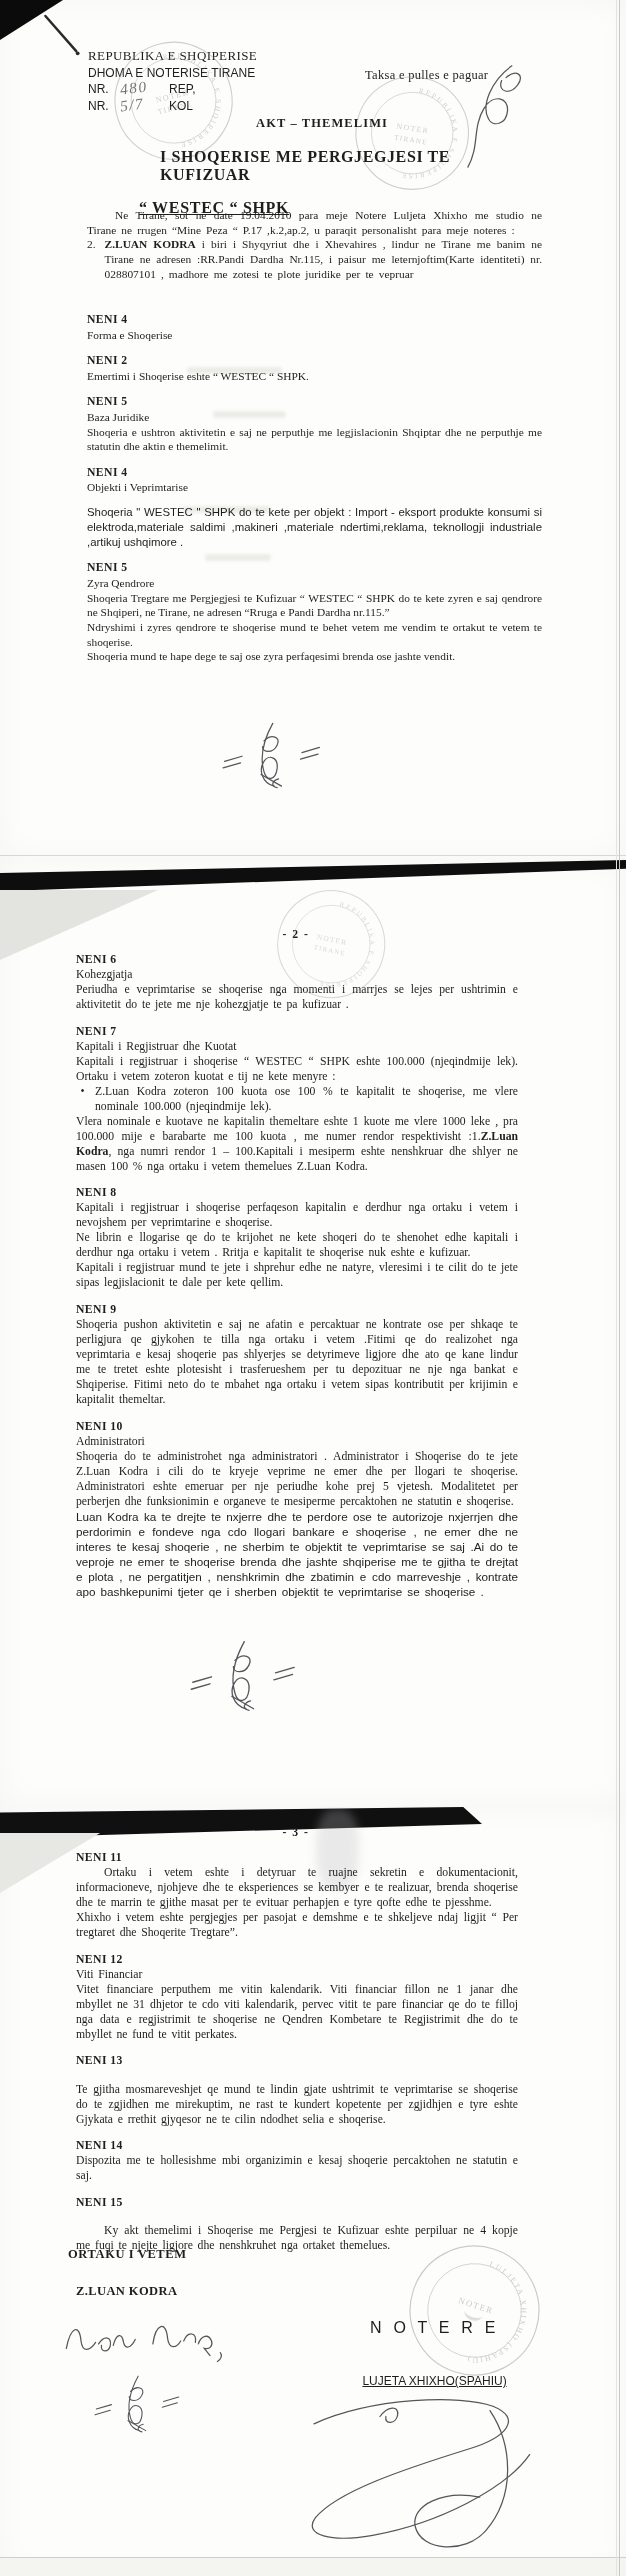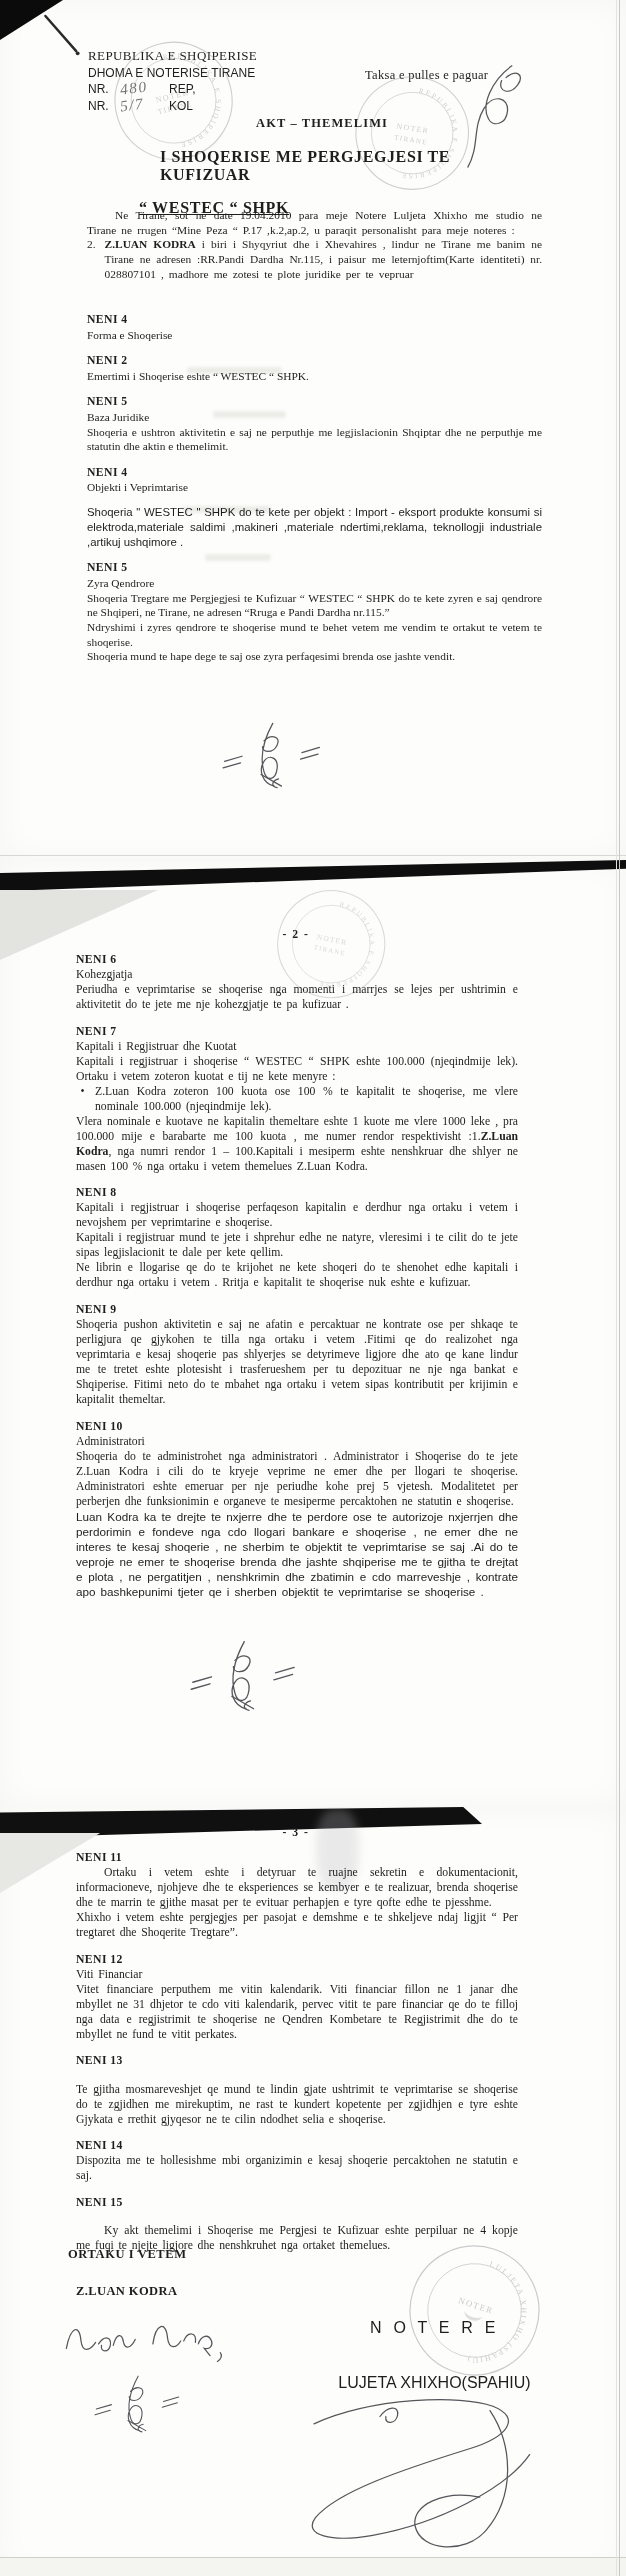--- a/index.html
+++ b/index.html
@@ -70,21 +70,21 @@
   .indented{margin-left:20.5px;}
   .bulletp{position:relative;padding-left:19px;margin-left:10.3px;}
   .bdot{position:absolute;left:4.4px;top:0;}
 
   
   .ortaku{position:absolute;left:68px;top:440px;font-weight:bold;font-size:12.5px;letter-spacing:0.6px;}
   .zluan{position:absolute;left:76px;top:477px;font-weight:bold;font-size:12.5px;letter-spacing:0.4px;}
   .notere{position:absolute;left:343px;top:512px;width:183px;text-align:center;
         font-size:16px;letter-spacing:3.7px;font-family:"Liberation Sans",sans-serif;}
   .lujeta{position:absolute;left:332px;top:567px;width:205px;text-align:center;
-        font-size:16px;font-family:"Liberation Sans",sans-serif;}
+        font-size:12px;font-family:"Liberation Sans",sans-serif;text-decoration:underline;}
 
   svg{position:absolute;overflow:visible;}
   .sig path{fill:none;stroke:#55555b;stroke-width:1.7;stroke-linecap:round;}
   .stamp{opacity:.42;}
   .stamp text{fill:#8d8d98;}
   .stamp circle{fill:none;stroke:#8d8d98;}
 </style>
 </head>
 <body>
 
@@ -229,22 +229,22 @@
       <p class="bulletp just">
         <span class="bdot">•</span><span>Z.Luan Kodra zoteron 100 kuota ose 100 % te kapitalit te shoqerise, me vlere nominale 100.000 (njeqindmije lek).</span>
       </p>
       <p class="indented just">
         <span>Vlera nominale e kuotave ne kapitalin themeltare eshte 1 kuote me vlere 1000 leke , pra 100.000 mije e barabarte me 100 kuota , me numer rendor respektivisht :1.</span><span class="bold">Z.Luan Kodra</span><span>, nga numri rendor 1 – 100.Kapitali i mesiperm eshte nenshkruar dhe shlyer ne masen 100 % nga ortaku i vetem themelues Z.Luan Kodra.</span>
       </p>
     </div>
     <div class="art">
       <div class="art-h">NENI 8</div>
       <p class="just">Kapitali i regjistruar i shoqerise perfaqeson kapitalin e derdhur nga ortaku i vetem i nevojshem per veprimtarine e shoqerise.</p>
+      <p class="just">Ne librin e llogarise qe do te krijohet ne kete shoqeri do te shenohet edhe kapitali i derdhur nga ortaku i vetem . Rritja e kapitalit te shoqerise nuk eshte e kufizuar.</p>
       <p class="just">Kapitali i regjistruar mund te jete i shprehur edhe ne natyre, vleresimi i te cilit do te jete sipas legjislacionit te dale per kete qellim.</p>
-      <p class="just">Ne librin e llogarise qe do te krijohet ne kete shoqeri do te shenohet edhe kapitali i derdhur nga ortaku i vetem . Rritja e kapitalit te shoqerise nuk eshte e kufizuar.</p>
     </div>
     <div class="art">
       <div class="art-h">NENI 9</div>
       <p class="just">Shoqeria pushon aktivitetin e saj ne afatin e percaktuar ne kontrate ose per shkaqe te perligjura qe gjykohen te tilla nga ortaku i vetem .Fitimi qe do realizohet nga veprimtaria e kesaj shoqerie pas shlyerjes se detyrimeve ligjore dhe ato qe kane lindur me te tretet eshte plotesisht i trasferueshem per tu depozituar ne nje nga bankat e Shqiperise. Fitimi neto do te mbahet nga ortaku i vetem sipas kontributit per krijimin e kapitalit themeltar.</p>
     </div>
     <div class="art">
       <div class="art-h">NENI 10</div>
       <p>Administratori</p>
       <p class="just">Shoqeria do te administrohet nga administratori . Administrator i Shoqerise do te jete Z.Luan Kodra i cili do te kryeje veprime ne emer dhe per llogari te shoqerise. Administratori eshte emeruar per nje periudhe kohe prej 5 vjetesh. Modalitetet per perberjen dhe funksionimin e organeve te mesiperme percaktohen ne statutin e shoqerise.</p>
       <p class="sans just">Luan Kodra ka te drejte te nxjerre dhe te perdore ose te autorizoje nxjerrjen dhe perdorimin e fondeve nga cdo llogari bankare e shoqerise , ne emer dhe ne interes te kesaj shoqerie , ne sherbim te objektit te veprimtarise se saj .Ai do te veproje ne emer te shoqerise brenda dhe jashte shqiperise me te gjitha te drejtat e plota , ne pergatitjen , nenshkrimin dhe zbatimin e cdo marreveshje , kontrate apo bashkepunimi tjeter qe i sherben objektit te veprimtarise se shoqerise .</p>

